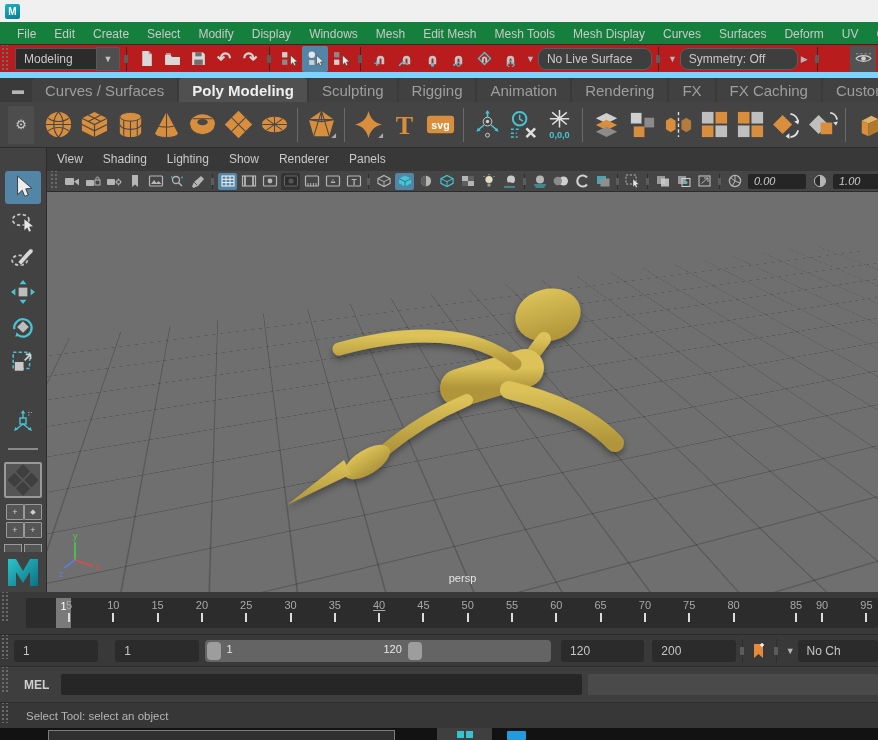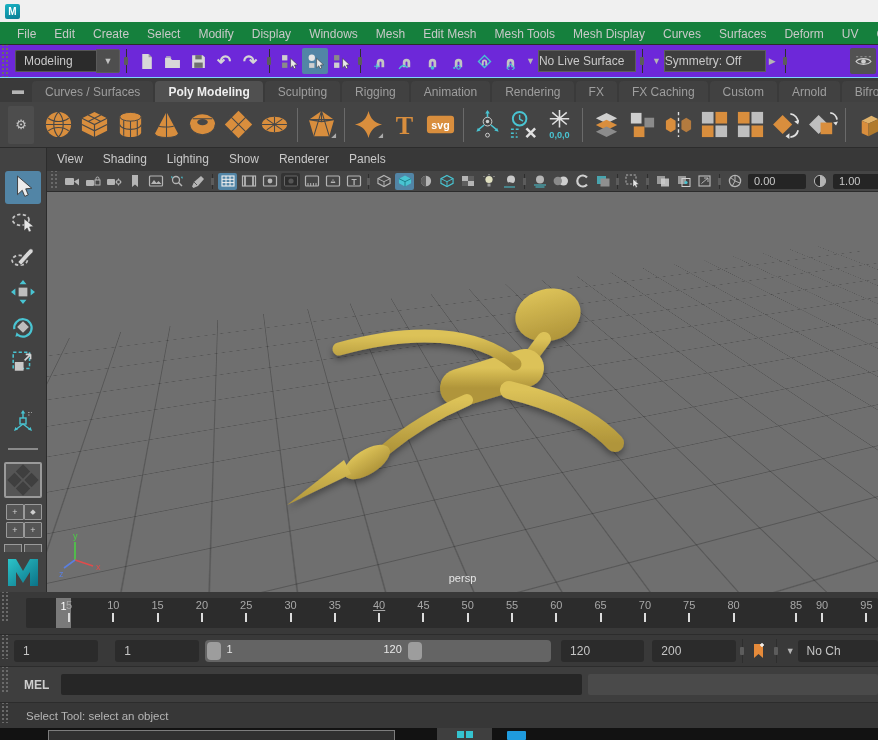--- a/index.html
+++ b/index.html
@@ -13,41 +13,41 @@
   #titlebar{top:0;height:22px;background:#f0f0f0;display:flex;align-items:center;color:#111;}
   #titlebar .appicon{width:15px;height:15px;margin:0 7px 0 5px;border-radius:2px;
      background:linear-gradient(160deg,#19b3c4,#0b7d93);color:#fff;font-size:10px;font-weight:bold;
      display:flex;align-items:center;justify-content:center;}
   #titlebar .ttl{font-size:12.5px;}
   
   #menubar{top:22px;height:23px;background:#15803d;display:flex;align-items:flex-end;
      padding-left:8px;border-bottom:1px solid #2c2c2c;overflow:hidden;}
   .menu-item{color:#c9c9c9;font-size:12px;padding:3px 9px;white-space:nowrap;cursor:default;}
   
-  #statusline{top:45px;height:33px;background:#6d28d9;display:flex;align-items:center;
-     border-bottom:1px solid #7dd3fc;overflow:hidden;justify-content:center;}
+  #statusline{top:45px;height:33px;background:#b91c1c;display:flex;align-items:center;
+     border-bottom:6px solid #7dd3fc;overflow:hidden;justify-content:center;}
   .menuset{display:flex;align-items:center;margin-left:3px;}
   .menuset .val{width:72px;height:20px;background:#2b2b2b;border:1px solid #555;border-right:none;
      color:#c9c9c9;font-size:12px;display:flex;align-items:center;padding-left:8px;border-radius:2px 0 0 2px;}
   .menuset .dd{width:22px;height:22px;background:#4e4e4e;border:1px solid #5a5a5a;border-radius:0 2px 2px 0;
      color:#c2c2c2;font-size:9px;display:flex;align-items:center;justify-content:center;}
   .sep-v{width:1px;height:24px;background:#2e2e2e;margin:0 6px;position:relative;flex:0 0 1px;}
   .sep-v::after{content:"";position:absolute;left:-2px;top:8px;width:4px;height:8px;background:#5c5c5c;border-radius:1px;}
   .sl-btn{width:26px;height:26px;display:flex;align-items:center;justify-content:center;border-radius:2px;flex:0 0 26px;}
   .sl-btn svg{width:17px;height:17px;display:block;}
   .sl-btn.active-blue{background:#5285a6;}
   .uglyph{font-size:17px;color:#d5d5d5;line-height:1;font-weight:bold;}
   .chev{color:#b5b5b5;font-size:9px;padding:0 3px;}
-  .sl-field{height:20px;background:#3e3e3e;border:1px solid #5d5d5d;border-radius:0;color:#c9c9c9;
-     font-size:12px;display:flex;align-items:center;padding:0 0;white-space:nowrap;}
+  .sl-field{height:20px;background:#3e3e3e;border:1px solid #5d5d5d;border-radius:8px;color:#c9c9c9;
+     font-size:12px;display:flex;align-items:center;padding:0 8px;white-space:nowrap;}
   .flexspace{flex:1;}
   
   #shelftabs{top:78px;height:24px;background:#3a3a3a;display:flex;align-items:flex-end;overflow:hidden;}
   .shelf-dash{width:18px;height:14px;margin:0 8px 3px 12px;color:#b5b5b5;font-size:12px;line-height:10px;text-align:center;}
-  .tab{background:#414141;color:#9e9e9e;font-size:12px;padding:4px 13px 3px;margin-right:2px;
+  .tab{background:#414141;color:#9e9e9e;font-size:15px;padding:4px 13px 3px;margin-right:2px;
      border-radius:4px 4px 0 0;white-space:nowrap;}
   .tab.active{background:#505050;color:#eee;font-weight:bold;}
   
   #shelf{top:102px;height:46px;background:#444;display:flex;align-items:center;border-bottom:1px solid #2c2c2c;overflow:hidden;}
   .shelf-gear{width:26px;height:38px;background:#4d4d4d;border-radius:2px;margin:0 6px 0 8px;
      display:flex;align-items:center;justify-content:center;color:#c5c5c5;font-size:13px;flex:0 0 26px;}
   .shelf-btn{width:36px;height:38px;display:flex;align-items:center;justify-content:center;border-radius:2px;flex:0 0 36px;}
   .shelf-btn svg{width:31px;height:31px;display:block;}
   .shelf-sep{width:1px;height:34px;background:#6a6a6a;margin:0 5px;flex:0 0 1px;}
   
@@ -71,21 +71,21 @@
   .pmenu{color:#c9c9c9;font-size:12px;padding:2px 10px;}
   #paneltoolbar{position:absolute;left:47px;top:171px;width:831px;height:21px;background:#454545;
      display:flex;align-items:center;border-bottom:1px solid #2c2c2c;overflow:hidden;padding-left:2px;box-sizing:border-box;}
   .pt-btn{width:19px;height:17px;display:flex;align-items:center;justify-content:center;border-radius:2px;flex:0 0 19px;margin:0 1px;}
   .pt-btn svg{width:16px;height:14px;display:block;}
   .pt-btn.active-blue{background:#5285a6;}
   .pt-btn.pressed{background:#333;}
   .pt-sep{width:1px;height:15px;background:#2e2e2e;margin:0 4px;position:relative;flex:0 0 1px;}
   .pt-sep::after{content:"";position:absolute;left:-1px;top:4px;width:3px;height:7px;background:#5c5c5c;}
   .pt-field{width:46px;height:15px;background:#252525;border-radius:2px;color:#c9c9c9;font-size:11px;
-     display:flex;align-items:center;padding:0 6px;margin:0 3px;flex:0 0 46px;}
+     display:flex;align-items:center;padding:0 6px;margin:0 3px;flex:0 0 46px;font-style:italic;}
   
   #viewport{position:absolute;left:47px;top:192px;width:831px;height:400px;background:#6f6f6f;overflow:hidden;}
   .vp-grid{position:absolute;left:-340px;top:-120px;width:1560px;height:1150px;
      background-image:repeating-linear-gradient(90deg,rgba(28,28,28,.30) 0 1px,transparent 1px 58px),
                       repeating-linear-gradient(0deg,rgba(28,28,28,.30) 0 1px,transparent 1px 58px);
      transform:perspective(640px) rotateX(58deg) rotateZ(-19deg);transform-origin:50% 30%;}
   .vp-figure{position:absolute;left:0;top:0;width:831px;height:400px;}
   .persp-label{position:absolute;left:50%;bottom:8px;transform:translateX(-50%);color:#e6e6e6;font-size:11px;}
   .axis{position:absolute;left:12px;bottom:14px;}
   

